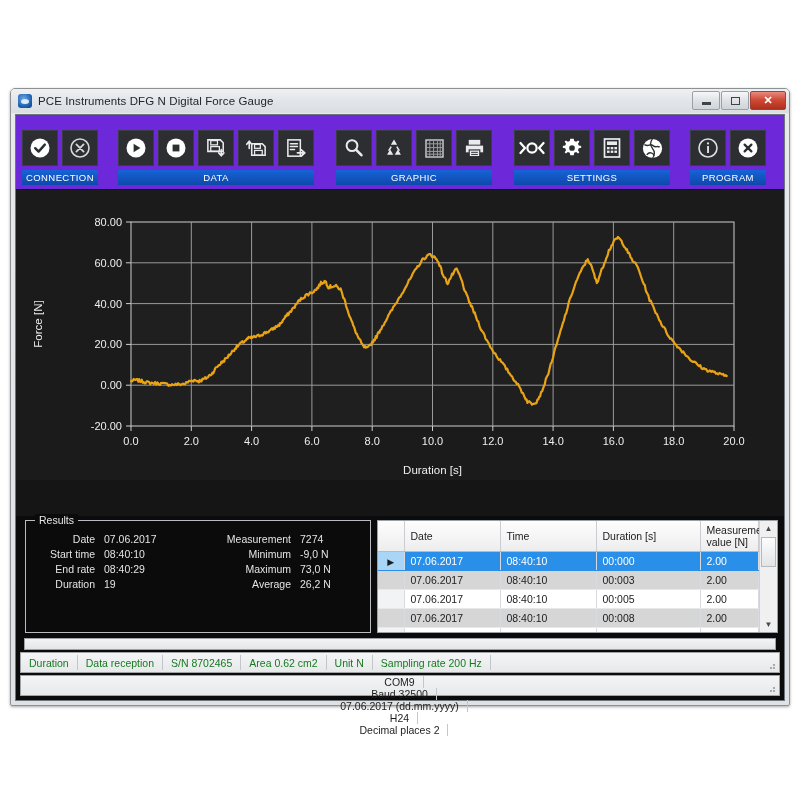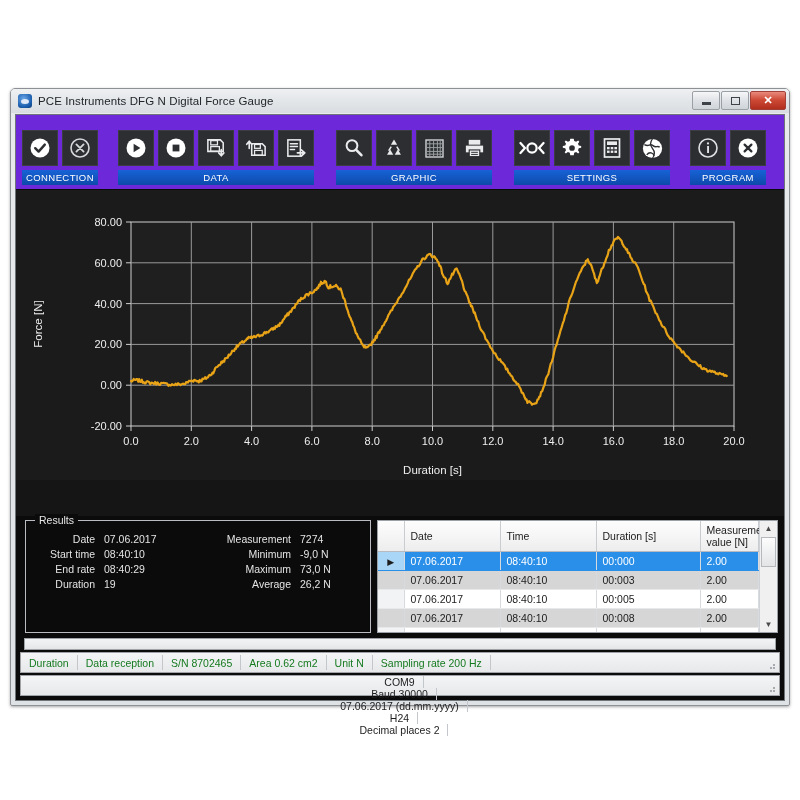--- a/index.html
+++ b/index.html
@@ -508,21 +508,21 @@
         <div class="scell">Unit N</div>
         <div class="scell">Sampling rate 200 Hz</div>
         <div class="grip">
           <i style="left:7px;top:7px"></i>
             <i style="left:4px;top:7px"></i>
             <i style="left:7px;top:4px"></i>
         </div>
       </div>
       <div class="sbar dark">
         <div class="scell">COM9</div>
-        <div class="scell">Baud 30000</div>
+        <div class="scell">Baud 32500</div>
         <div class="scell">07.06.2017 (dd.mm.yyyy)</div>
         <div class="scell">H24</div>
         <div class="scell">Decimal places 2</div>
         <div class="grip">
           <i style="left:7px;top:7px"></i>
             <i style="left:4px;top:7px"></i>
             <i style="left:7px;top:4px"></i>
         </div>
       </div>
     </div>

